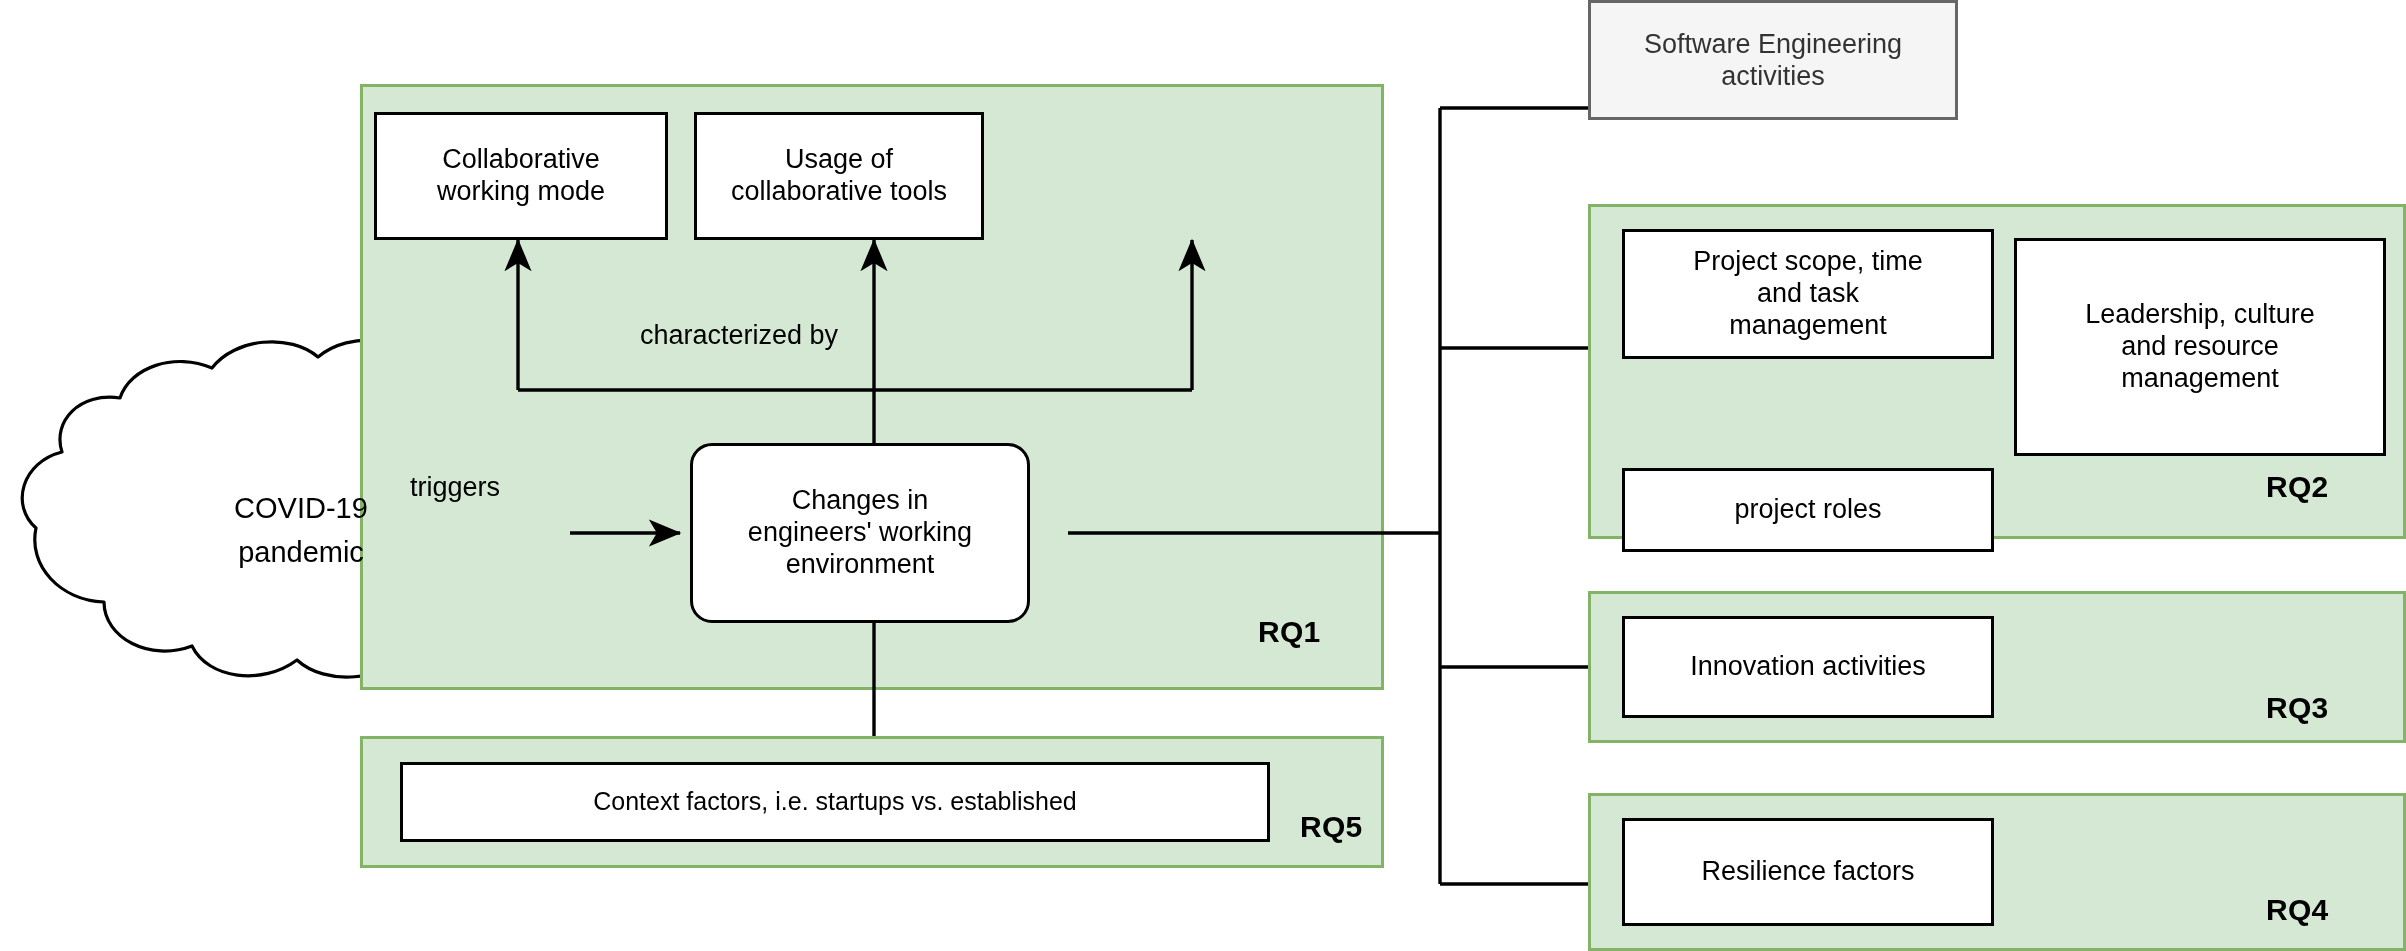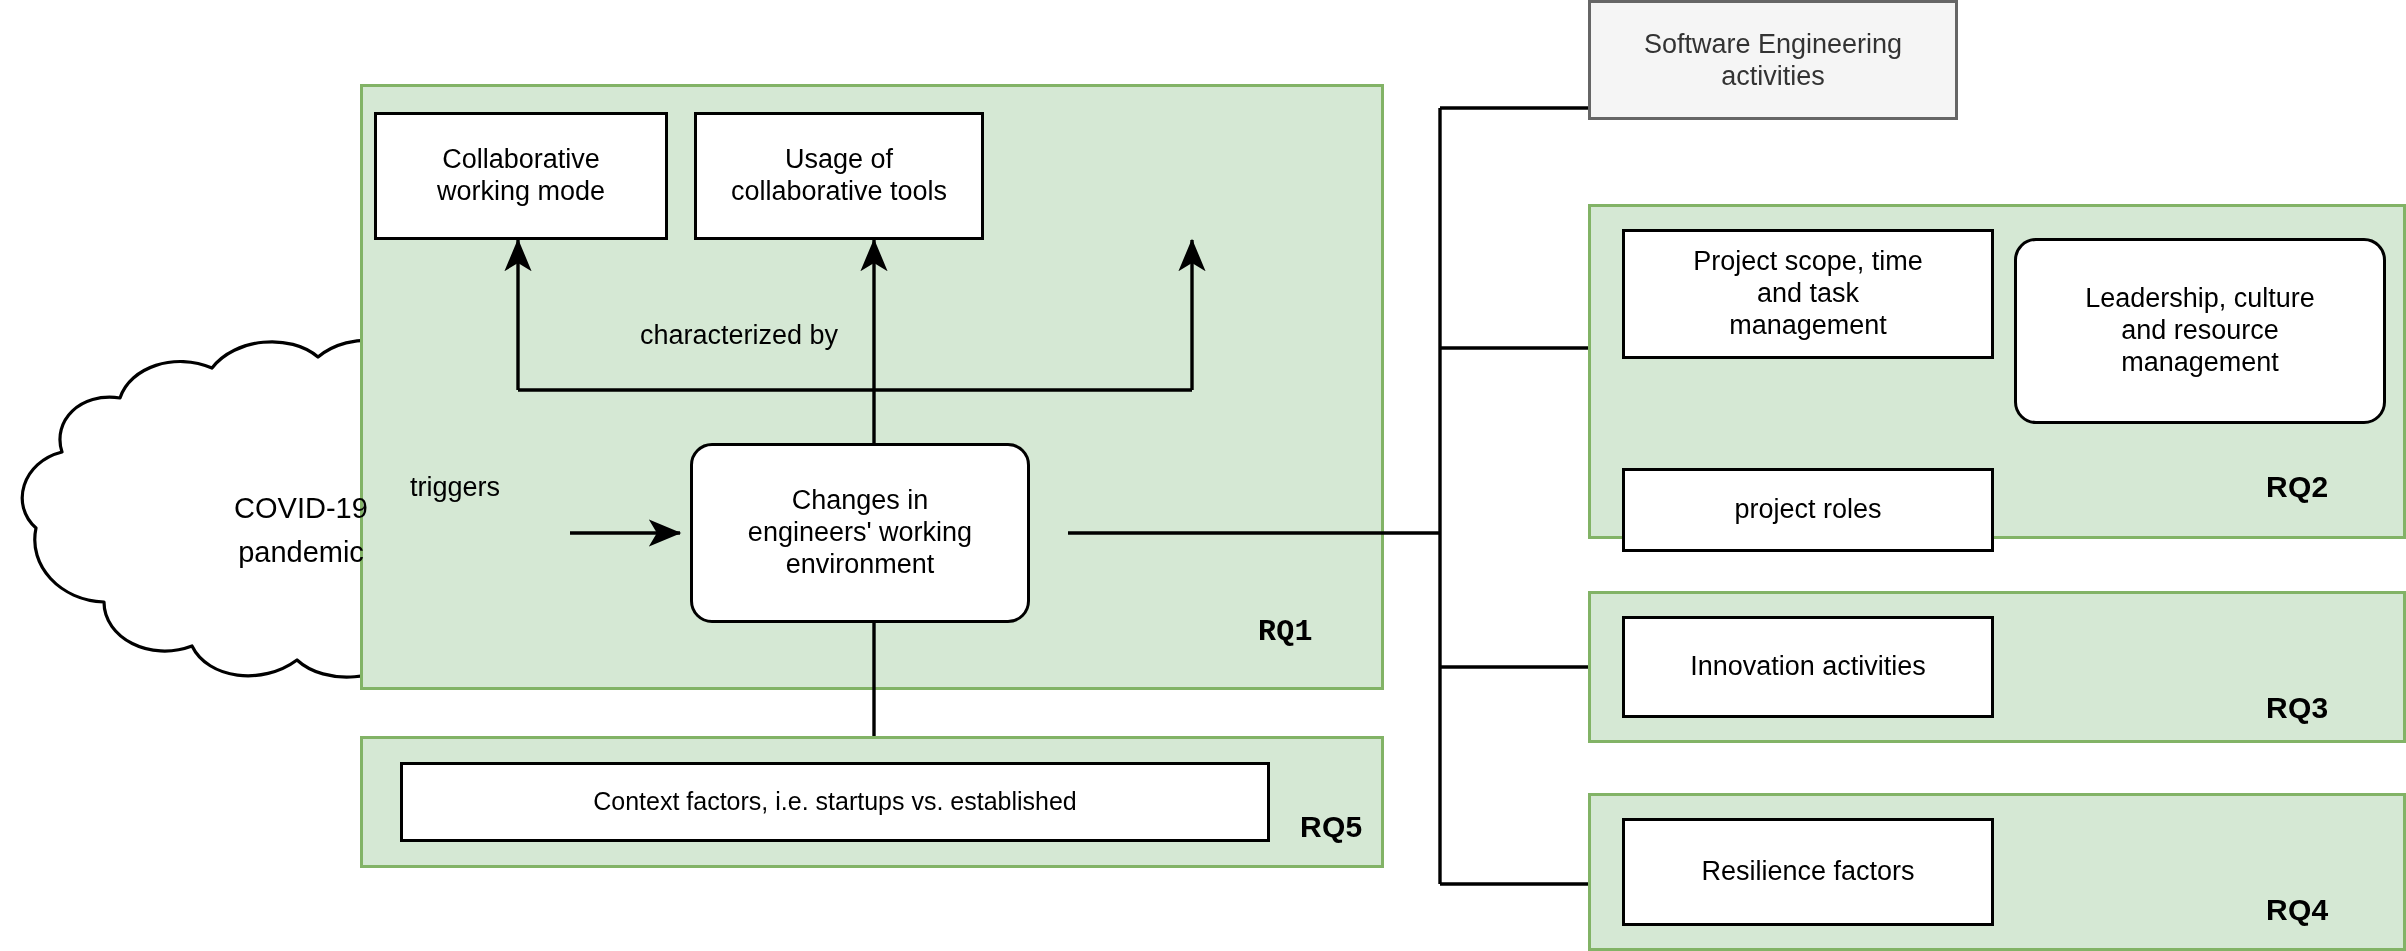--- a/index.html
+++ b/index.html
@@ -117,21 +117,21 @@
 
 
   <div class="abs wbox rounded" style="left:690px;top:443px;width:340px;height:180px;">
     <span>
       <span>Changes in</span><br>
       <span>engineers' working</span><br>
       <span>environment</span>
     </span>
   </div>
 
-  <div class="rqtag" style="left:1258px;top:617px;font-family:Liberation Mono, monospace;">RQ1</div>
+  <div class="rqtag" style="left:1258px;top:617px;">RQ1</div>
 
   <div class="elabel" style="left:410px;top:472px;">triggers</div>
   <div class="elabel" style="left:640px;top:320px;">characterized  by</div>
 
   <div class="abs" style="left:36px;top:470px;width:530px;height:120px;display:flex;
               flex-direction:column;align-items:center;justify-content:center;
               text-align:center;font-size:29px;line-height:1.32;gap:6px;">
     <span>COVID-19</span>
     <span>pandemic</span>
   </div>
@@ -150,21 +150,21 @@
 
 
   <div class="abs wbox" style="left:1622px;top:229px;width:372px;height:130px;">
     <span>
       <span>Project scope, time</span><br>
       <span>and task</span><br>
       <span>management</span>
     </span>
   </div>
 
-  <div class="abs wbox" style="left:2014px;top:238px;width:372px;height:186px;border-radius:22px;">
+  <div class="abs wbox" style="left:2014px;top:238px;width:372px;height:218px;">
     <span>
       <span>Leadership, culture</span><br>
       <span>and resource</span><br>
       <span>management</span>
     </span>
   </div>
 
   <div class="abs wbox" style="left:1622px;top:440px;width:372px;height:84px;margin-top:28px;">
     <span>project roles</span>
   </div>

